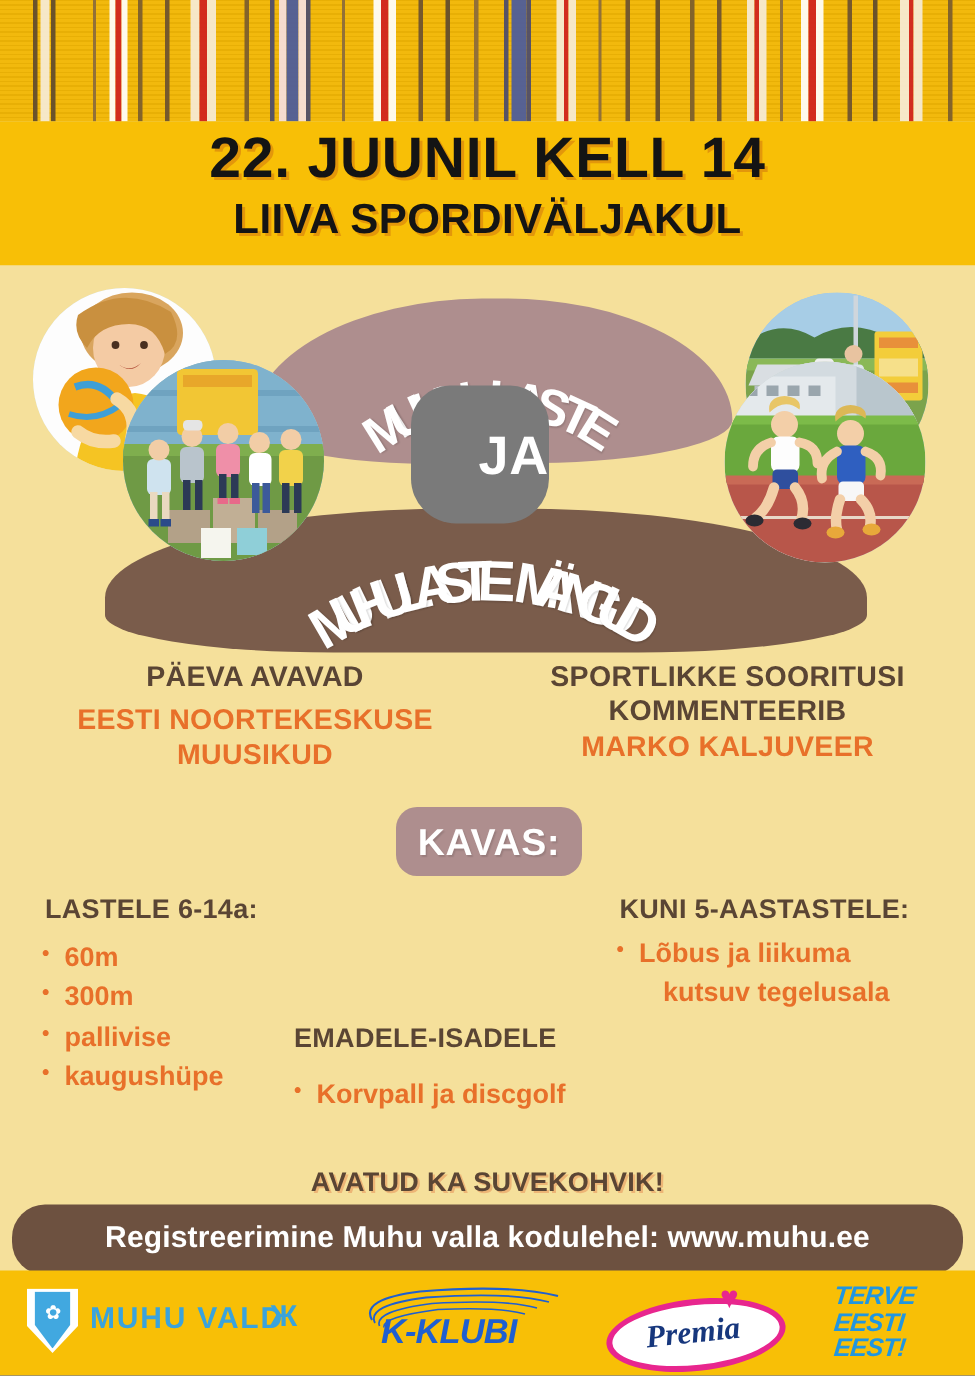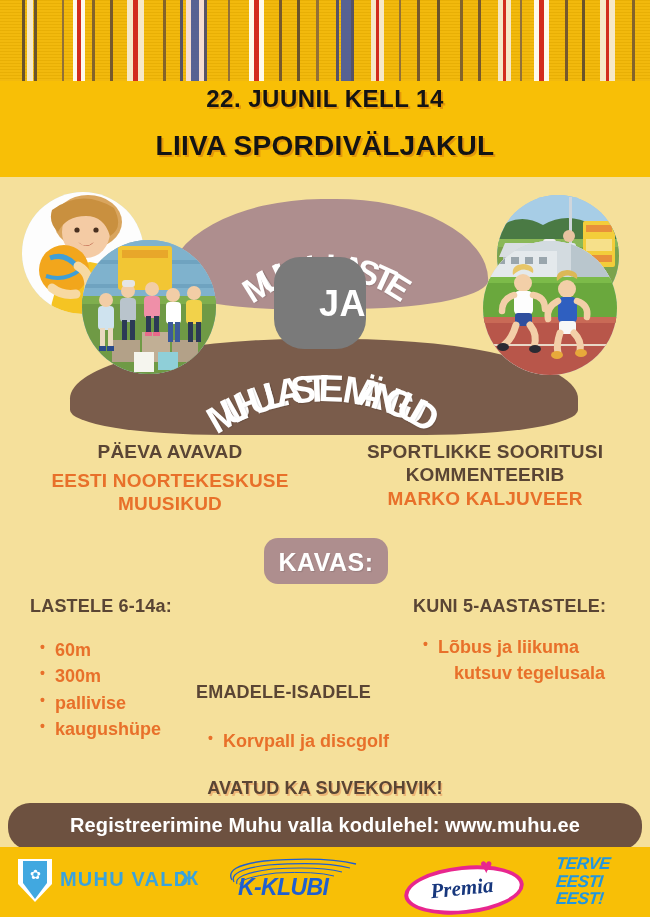--- a/index.html
+++ b/index.html
@@ -23,21 +23,21 @@
   .stripe{position:absolute;top:0;bottom:0;}
 
   
   #date-banner{
     position:absolute;left:0;top:81px;width:650px;height:96px;
     background:#f8bf06;
     text-align:center;
   }
   #date-line1{
     position:absolute;left:0;right:0;top:6px;
-    font-size:24px;font-weight:bold;color:#141414;
+    font-size:38px;font-weight:bold;color:#141414;
     letter-spacing:.5px;line-height:1;
     text-shadow:2px 2px 0 rgba(180,60,20,.30);
   }
   #date-line2{
     position:absolute;left:0;right:0;top:51px;
     font-size:28px;font-weight:bold;color:#141414;
     letter-spacing:.3px;line-height:1;
     text-shadow:2px 2px 0 rgba(180,60,20,.30);
   }
 
@@ -118,21 +118,21 @@
     position:absolute;left:0;right:0;top:10px;text-align:center;
     color:#fff;font-size:25px;font-weight:bold;letter-spacing:.5px;
     text-shadow:1px 1px 1px rgba(0,0,0,.12);
   }
 
   
   .col-head{
     position:absolute;color:#5a4534;font-size:18px;font-weight:bold;
     letter-spacing:.2px;white-space:nowrap;
   }
-  .bullet-list{position:absolute;margin:12px;padding:0;list-style:none;}
+  .bullet-list{position:absolute;margin:0;padding:0;list-style:none;}
   .bullet-list li{
     color:#e8702a;font-size:18px;font-weight:bold;line-height:1.47;
     white-space:nowrap;position:relative;padding-left:15px;
   }
   .bullet-list li::before{
     content:"\2022";position:absolute;left:0;top:0;color:#e8702a;font-size:14px;
   }
   .bullet-list li .wrap2{display:block;padding-left:0;}
 
   
@@ -178,21 +178,21 @@
   #muhu-word{
     position:absolute;left:42px;top:9px;
     color:#3aa3dc;font-size:20px;font-weight:bold;letter-spacing:1.2px;
   }
   #muhu-ribbon{
     position:absolute;left:162px;top:8px;
     color:#3aa3dc;font-size:20px;font-weight:bold;
   }
 
   
-  #logo-kklubi{left:224px;top:9px;width:140px;height:50px;}
+  #logo-kklubi{left:240px;top:9px;width:140px;height:50px;}
   #kklubi-swoosh{
     position:absolute;left:0;top:0;width:135px;height:30px;
   }
   #kklubi-word{
     position:absolute;left:14px;top:18px;
     color:#1f5fd0;font-size:23px;font-weight:bold;font-style:italic;
     letter-spacing:-.6px;
   }
 
   

